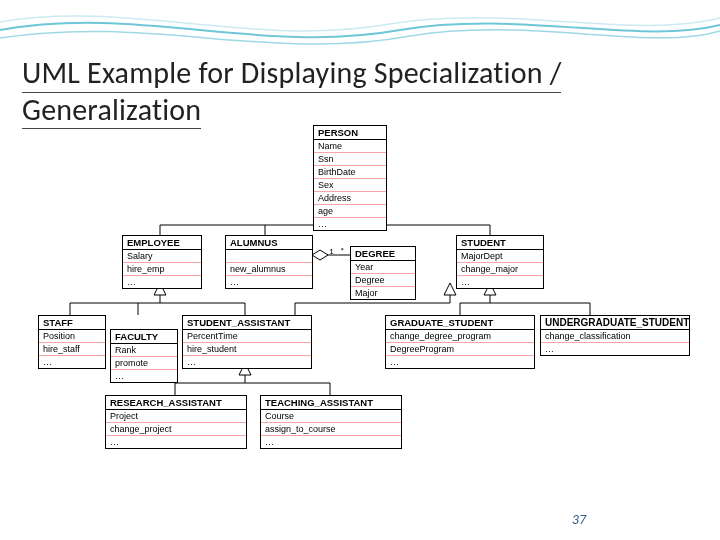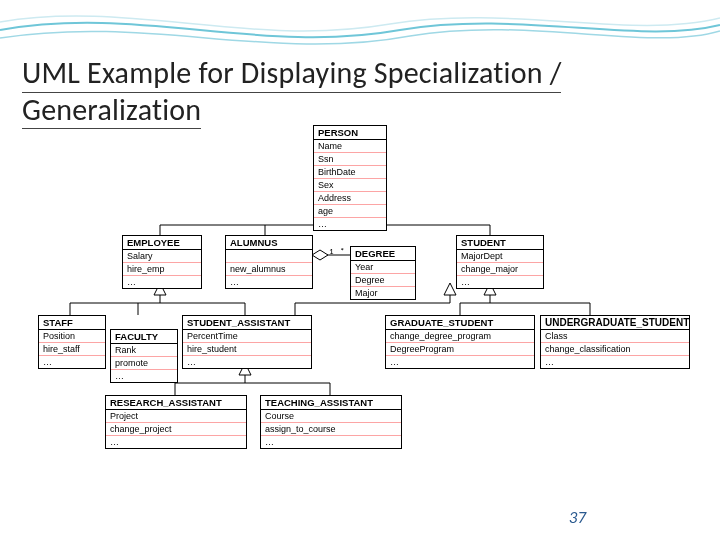--- a/index.html
+++ b/index.html
@@ -1,20 +1,20 @@
 <!DOCTYPE html>
 <html><head>
 <meta charset="utf-8">
 <style>
   html,body{margin:0;padding:0;width:720px;height:540px;background:#fff;font-family:Calibri,Arial,sans-serif;overflow:hidden}
   .slide{position:relative;width:616px;height:540px}
   .wave{position:absolute;top:0;left:0;width:720px;height:70px;pointer-events:none}
   .title{position:absolute;left:22px;top:56px;font-size:30px;line-height:1.15;color:#222;letter-spacing:.2px}
   .ul{border-bottom:1px solid #444;display:inline-block;padding-bottom:1px}
-  .pagenum{position:absolute;right:30px;bottom:12px;font-size:17px;color:#2b5a8f;font-style:italic}
+  .pagenum{position:absolute;right:30px;bottom:12px;font-size:14px;color:#2b5a8f;font-style:italic}
   .diagram{position:absolute;left:30px;top:125px;width:660px;height:380px}
   .box{position:absolute;border:1px solid #000;background:#fff;font-family:Arial,Helvetica,sans-serif;font-size:9px}
   .hdr{background:#fff;text-align:left;border-bottom:1px solid #000;font-weight:bold;padding:1px 4px;font-size:9.5px;white-space:nowrap}
   .sec{border-bottom:1px solid #fca5a5;padding:1px 4px;white-space:nowrap}
   .sec.last{border-bottom:none}
   .assoc{position:absolute;font-size:9px}
   svg.lines{position:absolute;left:0;top:0;width:660px;height:380px;pointer-events:none}
   svg.lines line{stroke:#000;stroke-width:1}
   svg.lines polygon{fill:#fff;stroke:#000;stroke-width:1}
 </style>
@@ -135,21 +135,20 @@
       <div class="sec last">…</div>
     </div>
     <div class="box" style="left:355px;top:190px;width:148px">
       <div class="hdr">GRADUATE_STUDENT</div>
       <div class="sec">change_degree_program</div>
       <div class="sec">DegreeProgram</div>
       <div class="sec last">…</div>
     </div>
     <div class="box" style="left:510px;top:190px;width:148px">
       <div class="hdr" style="font-size:10px">UNDERGRADUATE_STUDENT</div>
-      <div class="sec">Class</div>
       <div class="sec">change_classification</div>
       <div class="sec last">…</div>
     </div>
 
     <div class="box" style="left:75px;top:270px;width:140px">
       <div class="hdr">RESEARCH_ASSISTANT</div>
       <div class="sec">Project</div>
       <div class="sec">change_project</div>
       <div class="sec last">…</div>
     </div>

